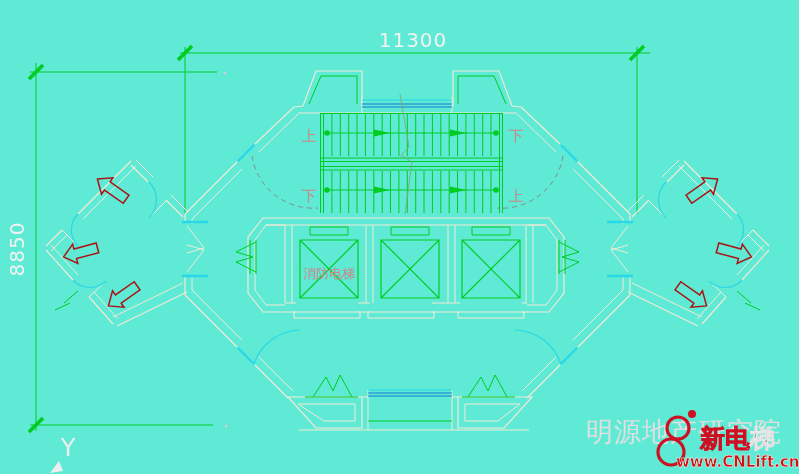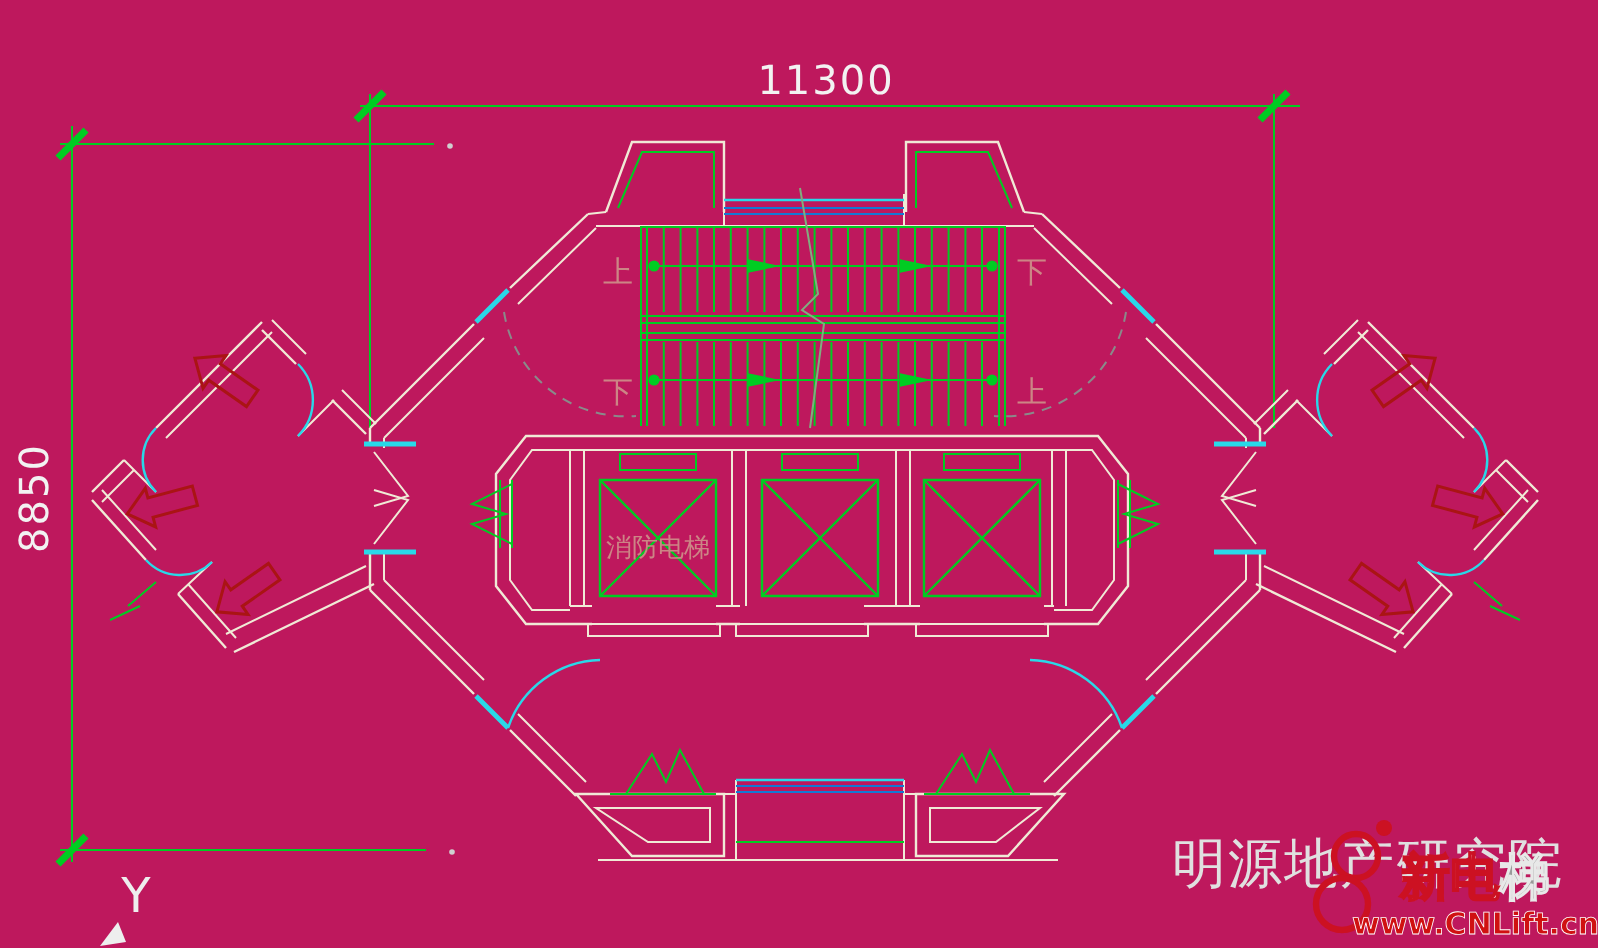--- a/index.html
+++ b/index.html
@@ -1,16 +1,16 @@
 <!DOCTYPE html>
 <html><head>
 <meta charset="utf-8">
 <style>
   html,body{margin:0;padding:0;background:#000;}
-  .canvas{position:relative;width:799px;height:474px;background:#be185d;overflow:hidden;}
+  .canvas{position:relative;width:799px;height:474px;background:#5eead4;overflow:hidden;}
   svg{display:block;}
   
   .w  {stroke:#f0ead6;fill:none;stroke-width:1.2;}
   .wt {stroke:#f0ead6;fill:none;stroke-width:1;}
   .g  {stroke:#00cc22;fill:none;stroke-width:1.2;}
   .gt {stroke:#00cc22;fill:none;stroke-width:1;}
   .gk {stroke:#00cc22;fill:none;stroke-width:3.6;}
   .gf {fill:#00cc22;stroke:none;}
   .c  {stroke:#29d8e8;fill:none;stroke-width:1.2;}
   .c2 {stroke:#29d8e8;fill:none;stroke-width:2.4;}

